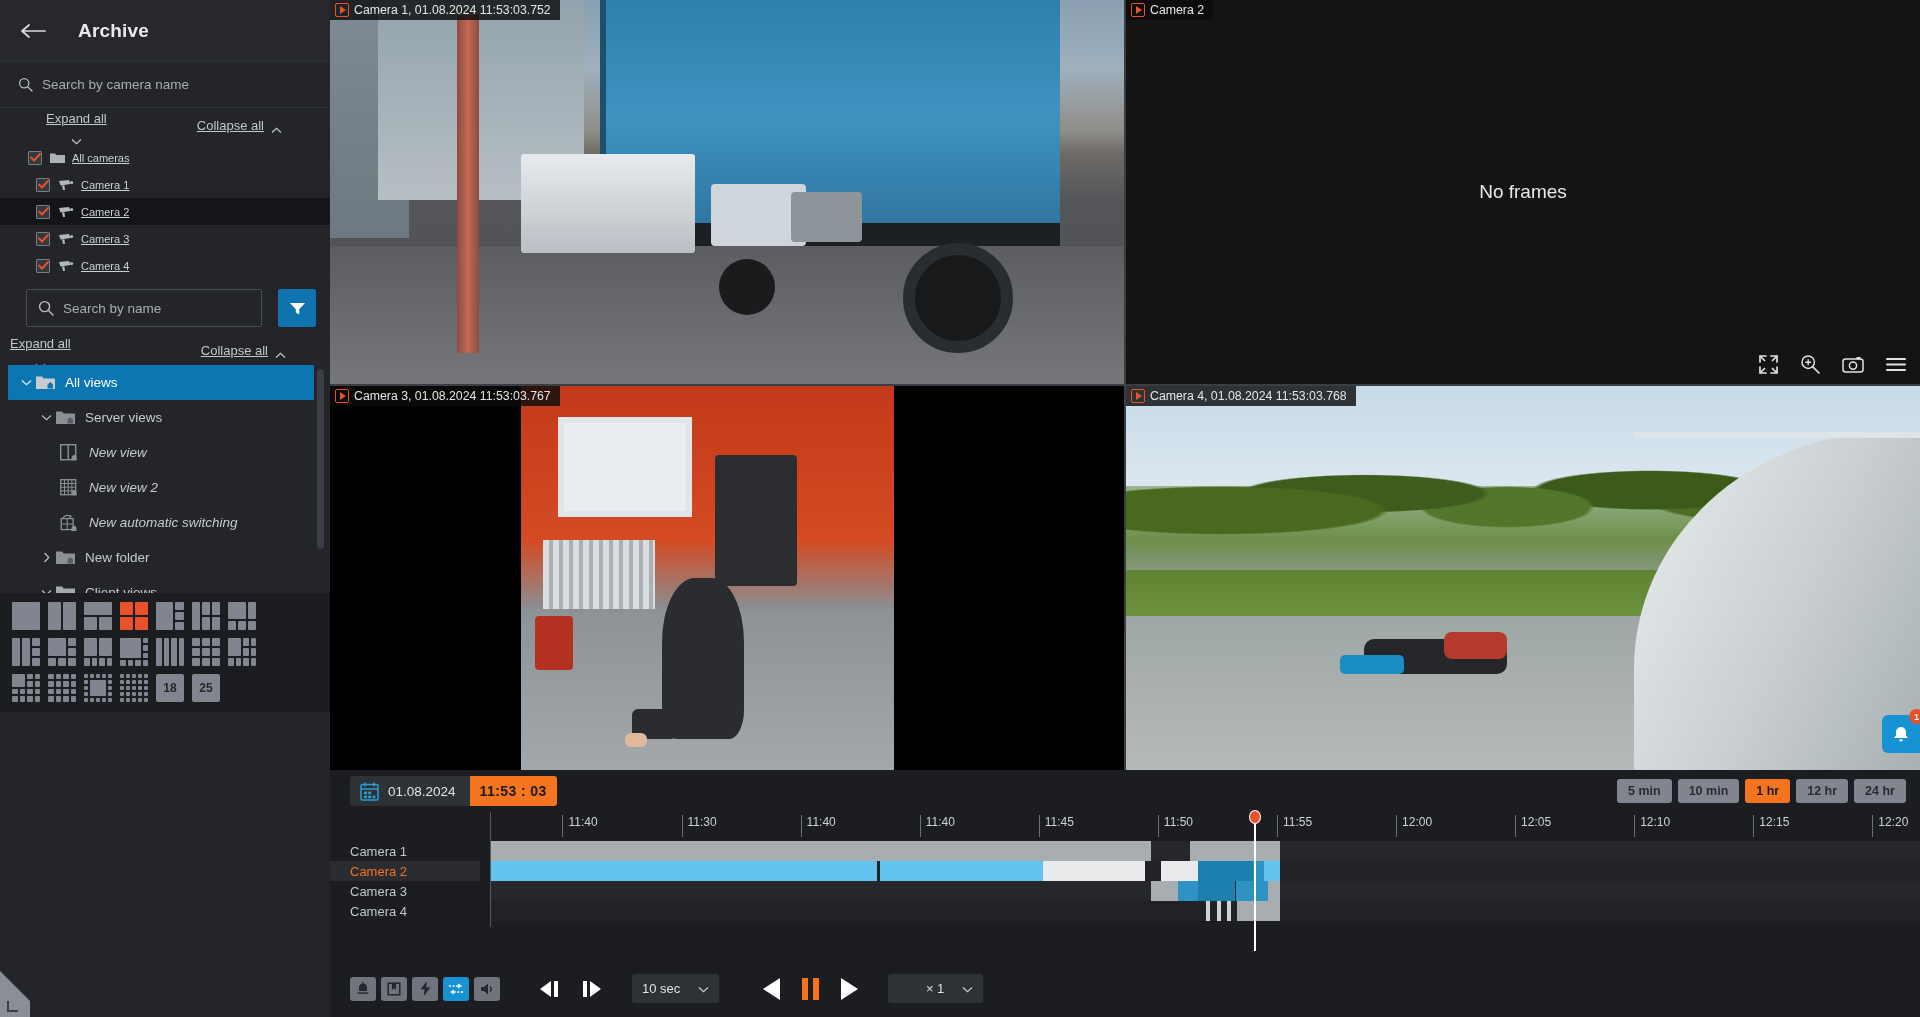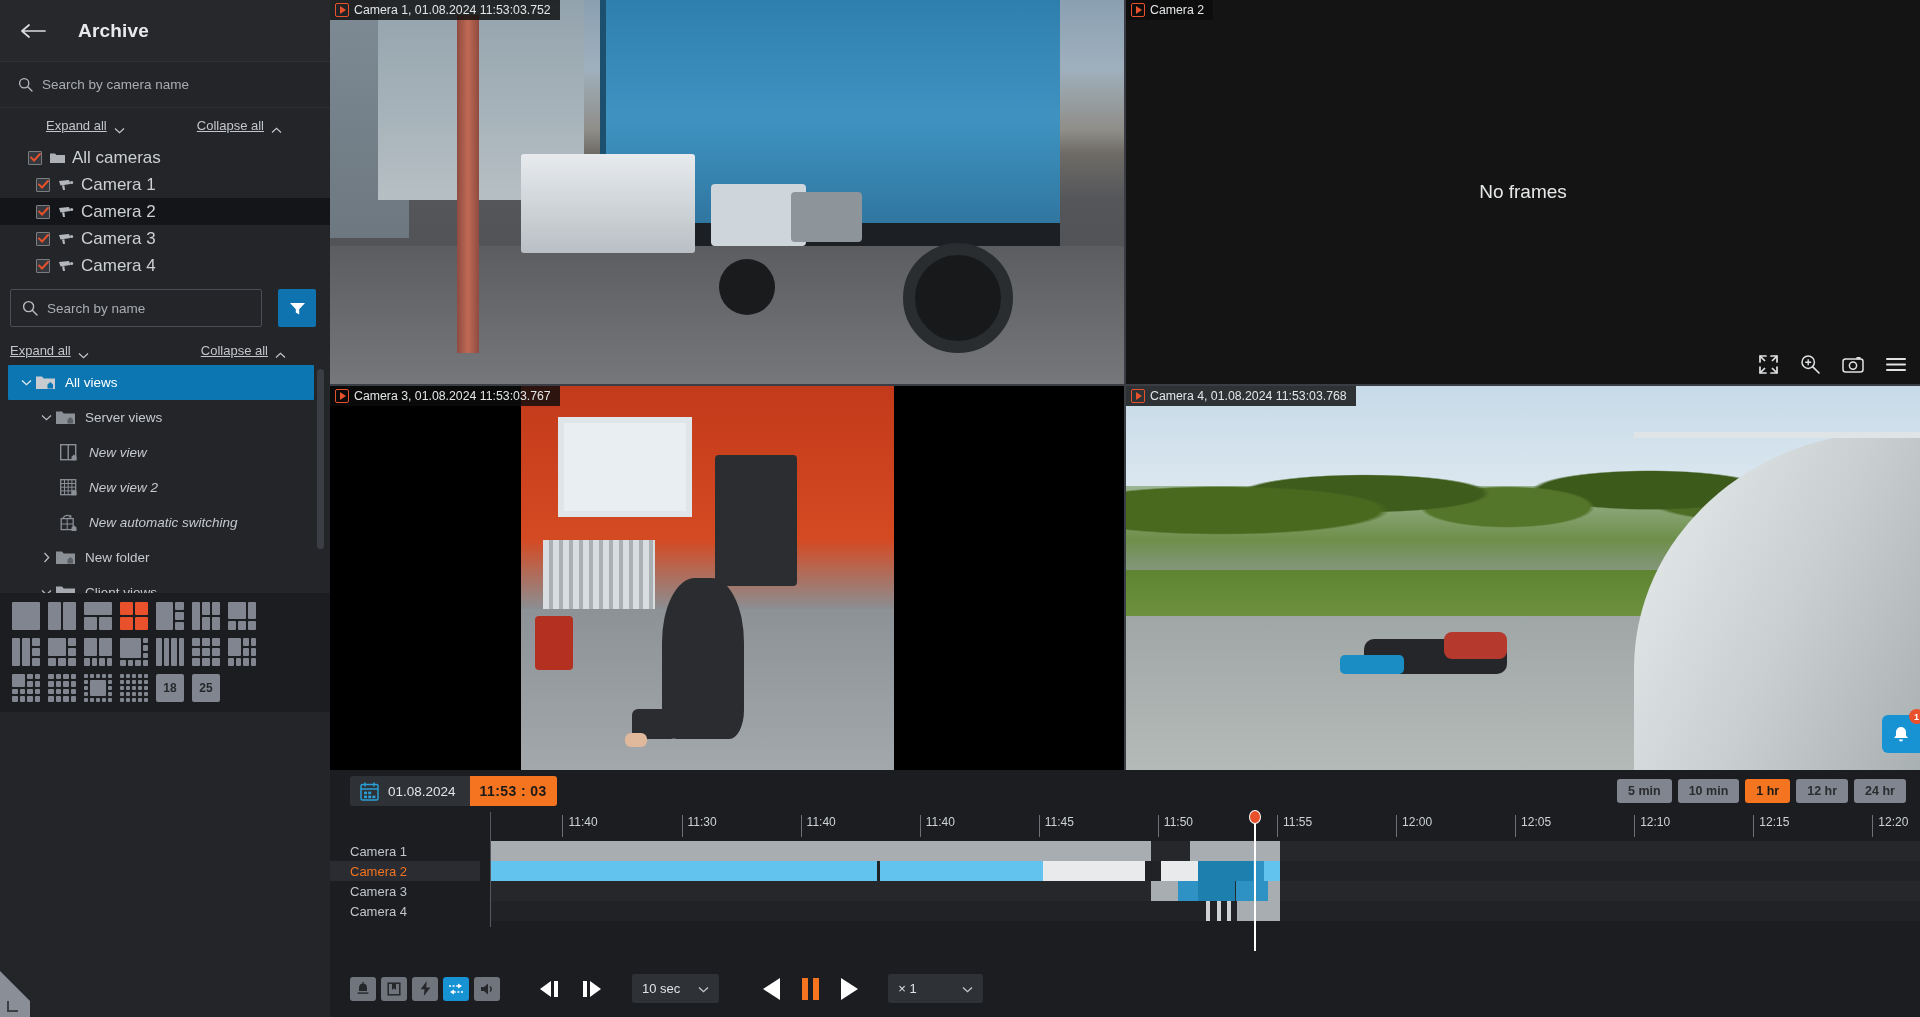--- a/index.html
+++ b/index.html
@@ -55,51 +55,52 @@
   .expand-row {
     height: 34px; flex: 0 0 34px;
     display: flex; align-items: center;
     padding: 0 18px;
     font-size: 13px;
   }
   .exp-link {
     color: #c3c6ca; text-decoration: underline; cursor: pointer;
     display: inline-flex; align-items: center; gap: 7px;
   }
-  .exp-left { margin-left: 28px; }
+  .exp-left { margin-left: 28px; flex-direction: column; }
   .exp-right { margin-left: auto; margin-right: 30px; }
   .chev { width: 11px; height: 7px; display:inline-block; }
 
   
   .cam-tree { padding-top: 2px; }
   .tree-row {
     height: 27px; display: flex; align-items: center;
-    font-size: 17px; color: #cdd0d3; cursor: pointer;
+    font-size: 11px; color: #cdd0d3; cursor: pointer;
     padding-right: 8px;
+    text-decoration: underline;
   }
   .tree-row.sel { background: #141518; }
   .chkbox {
     width: 14px; height: 14px; flex: 0 0 14px;
     border: 1px solid #7a7d82; background: #35383d;
     display: flex; align-items: center; justify-content: center;
     border-radius: 1px;
   }
   .chkbox svg { display:block; }
   .tree-ico { margin: 0 7px 0 8px; display:flex; align-items:center; }
   .indent-1 { padding-left: 36px; }
 
   
   .views-panel {
     margin-top: auto;
     display: flex; flex-direction: column;
     flex: 0 0 auto;
   }
   .vsearch-row {
     display: flex; align-items: center; gap: 16px;
-    padding: 10px 14px 8px 10px;
+    padding: 10px 14px 8px 26px;
   }
   .vsearch-box {
     flex: 1; height: 38px;
     border: 1px solid #4a4d53; border-radius: 2px;
     background: #232529;
     display: flex; align-items: center; padding: 0 11px;
   }
   .vsearch-box .mag { margin-right: 9px; display:flex; }
   .vsearch-input {
     background: transparent; border: none; outline: none;
@@ -343,21 +344,21 @@
     display:flex; align-items:center; justify-content:center; cursor:pointer;
   }
   .ctl-btn.on { background: #1793d4; }
   .step-group { display:flex; gap: 14px; margin-left: 28px; }
   .step-btn { cursor:pointer; display:flex; }
   .sel-box {
     margin-left: 18px;
     background: #2e3136; border-radius: 3px; height: 29px;
     display:flex; align-items:center; gap: 18px;
     padding: 0 10px; font-size: 13px; color: #dfe1e3; cursor:pointer;
-    min-width: 85px; justify-content: space-between;
+    min-width: 85px; justify-content: flex-end;
   }
   .play-group { display:flex; align-items:center; gap: 22px; margin-left: 34px; }
   .tri-left { width:0;height:0;border-right:17px solid #fff;border-top:11px solid transparent;border-bottom:11px solid transparent;cursor:pointer; }
   .tri-right { width:0;height:0;border-left:17px solid #fff;border-top:11px solid transparent;border-bottom:11px solid transparent;cursor:pointer; }
   .pause { display:flex; gap:5px; cursor:pointer; }
   .pause i { width: 6px; height: 22px; background: #f4741f; display:block; }
   .speed-box { margin-left: 20px; min-width: 95px; }
 
   
   .notif {

